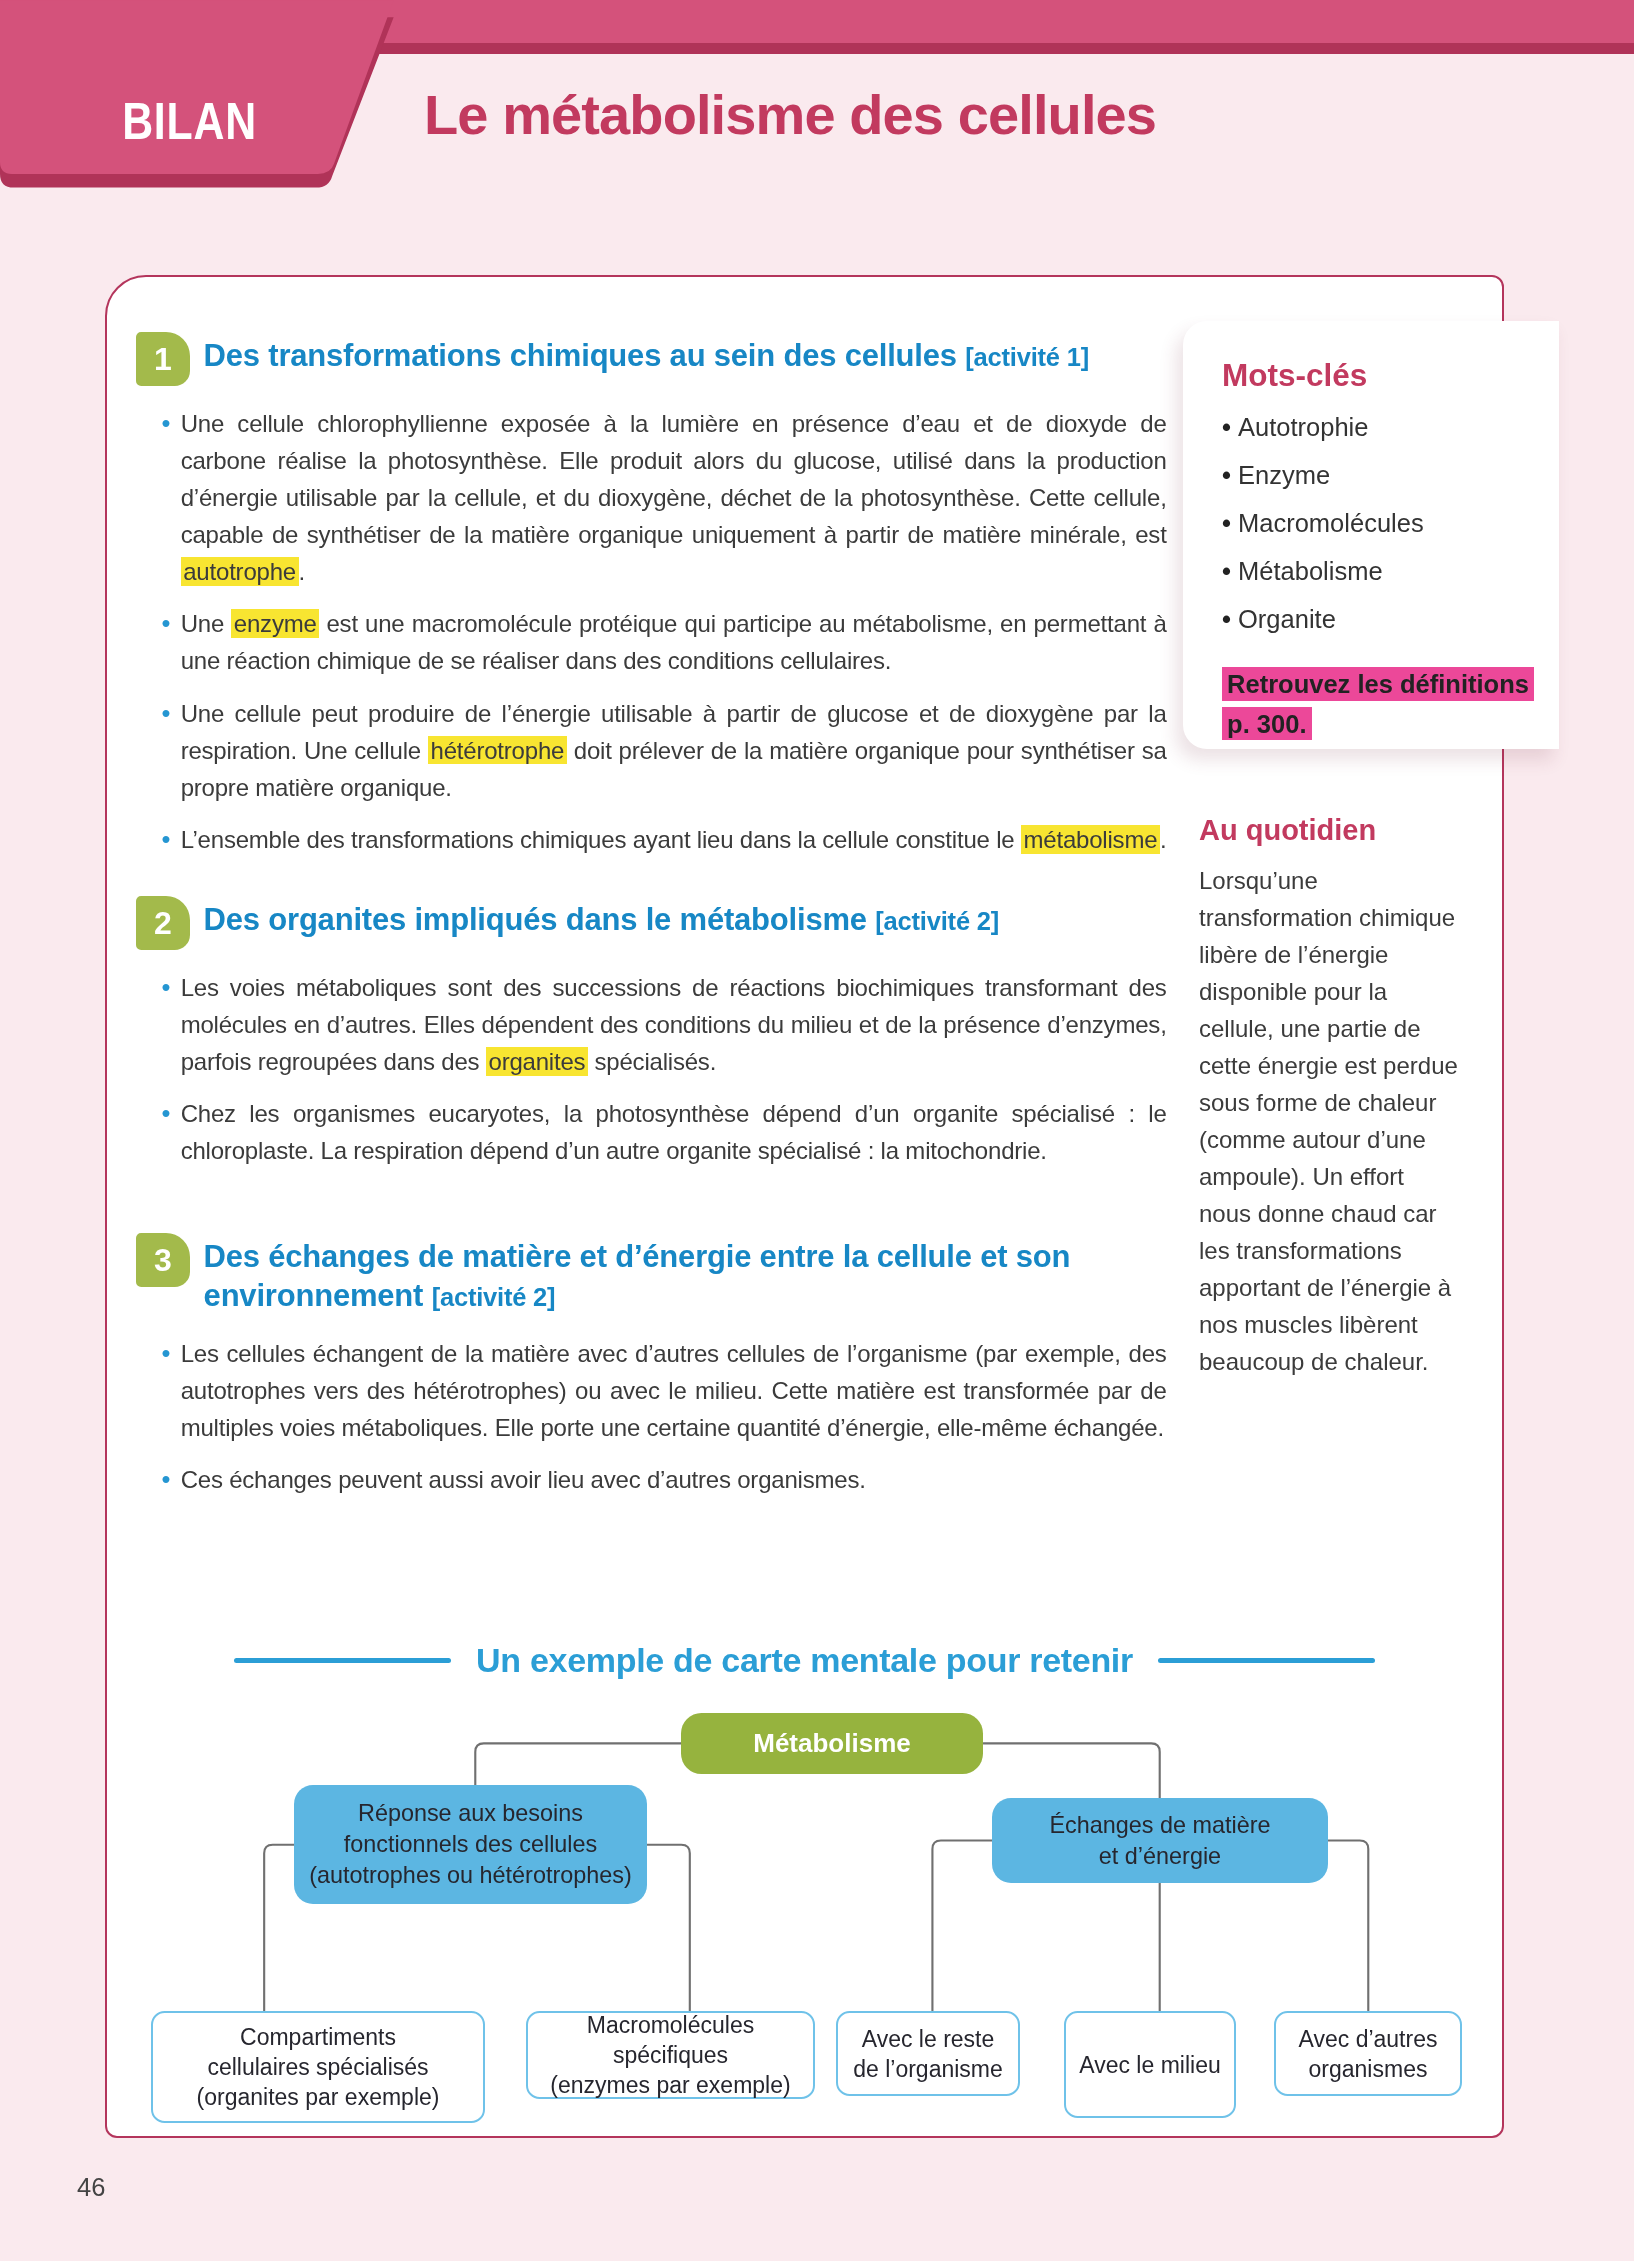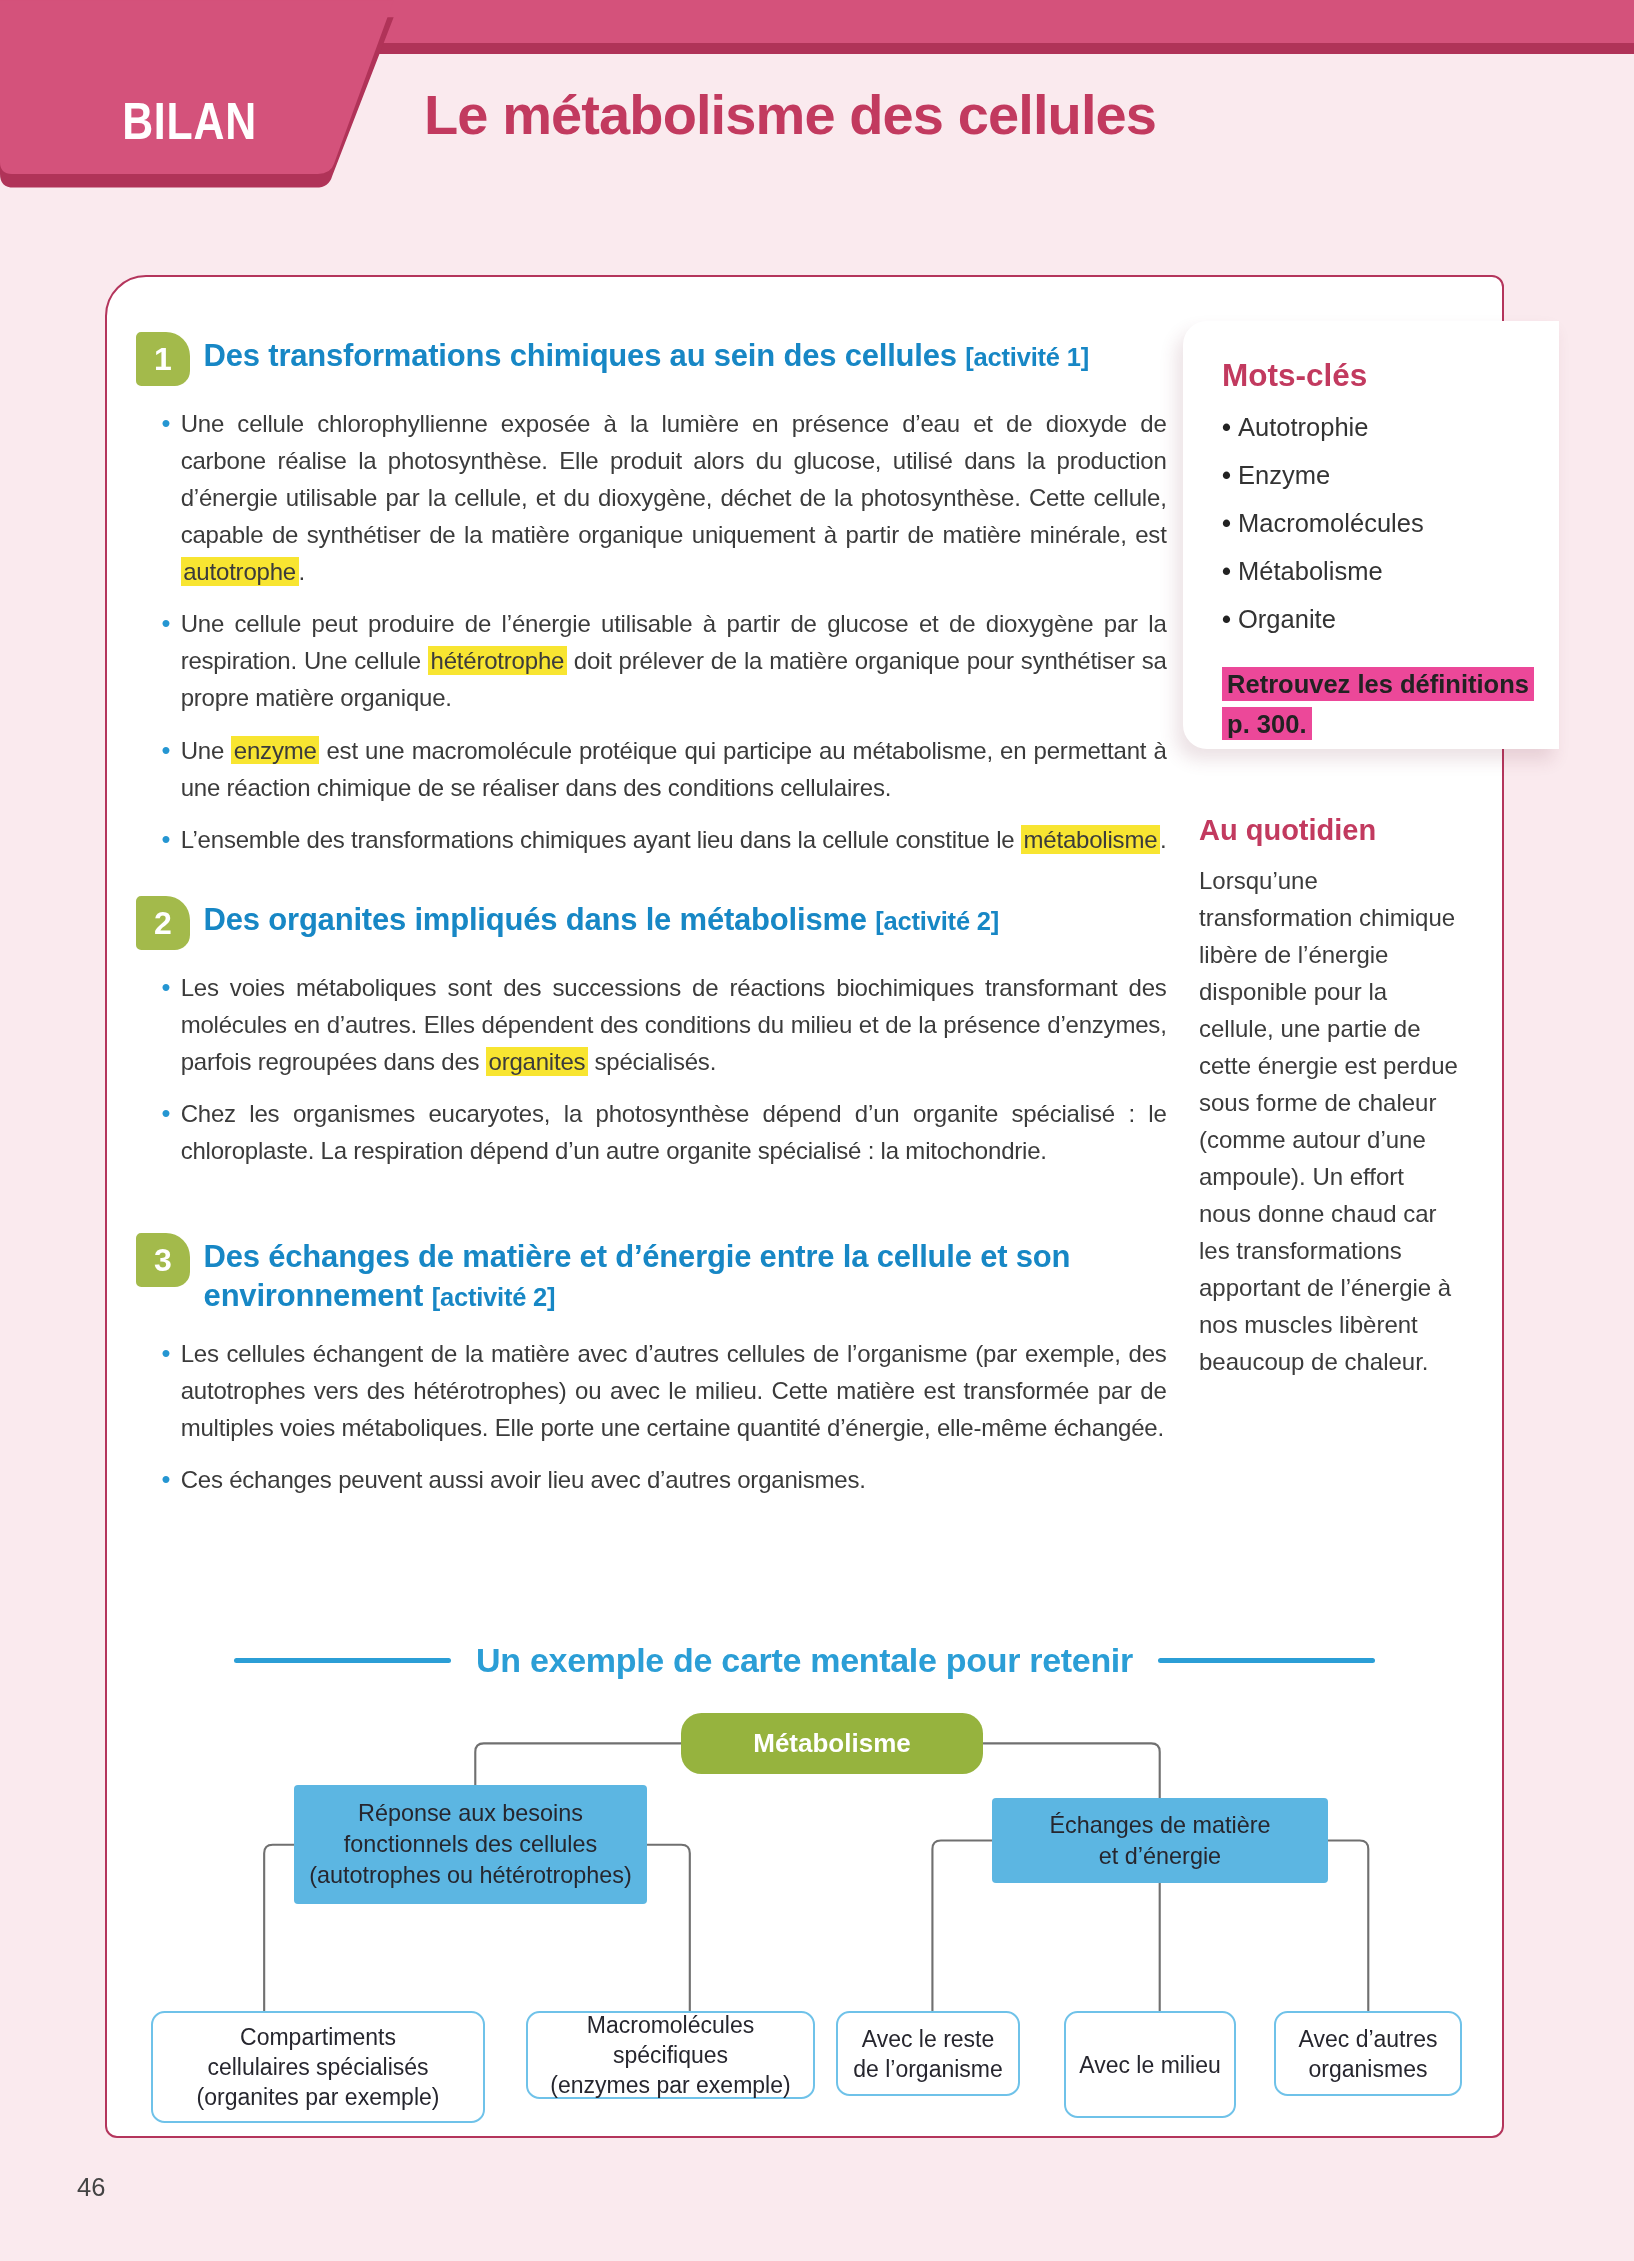--- a/index.html
+++ b/index.html
@@ -72,21 +72,21 @@
   .map-title {
     position:absolute; left:105px; top:1641px; width:1399px;
     display:flex; align-items:center; justify-content:center; gap:25.5px;
   }
   .map-title .rule { flex:none; width:217px; height:4.3px; background:#2b9ed6; border-radius:2.6px; }
   .map-title .txt { color:#2b9ed6; font-size:34px; font-weight:bold; letter-spacing:-0.3px; }
 
   .node { position:absolute; display:flex; align-items:center; justify-content:center;
           text-align:center; white-space:pre-line; box-sizing:border-box; }
   .node-root  { background:#96b33e; border-radius:20.4px; color:#fff; font-size:26px; font-weight:bold; }
-  .node-parent{ background:#5cb6e2; border-radius:4px; color:#26262e; font-size:23.4px; line-height:31px; }
+  .node-parent{ background:#5cb6e2; border-radius:19px; color:#26262e; font-size:23.4px; line-height:31px; }
   .node-child { background:#fff; border:2.6px solid #6fc2e9; border-radius:13.6px; color:#26262e; font-size:23px; line-height:30px; }
 
   .connectors { position:absolute; left:0; top:0; pointer-events:none; }
 
   .page-num { position:absolute; left:77px; top:2173px; color:#444; font-size:25.5px; }
 </style>
 </head>
 <body>
 
 <div id="page">
@@ -105,24 +105,24 @@
   <section class="sec" id="sec-0" style="top:332px">
       <div class="sec-head">
         <div class="badge">1</div>
         <h2><span>Des transformations chimiques au sein des cellules</span> <span class="activity">[activité 1]</span></h2>
       </div>
       <div class="bullets">
         <div class="bullet">
           <p><span>Une cellule chlorophyllienne exposée à la lumière en présence d’eau et de dioxyde de carbone réalise la photosynthèse. Elle produit alors du glucose, utilisé dans la production d’énergie utilisable par la cellule, et du dioxygène, déchet de la photosynthèse. Cette cellule, capable de synthétiser de la matière organique uniquement à partir de matière minérale, est </span><span class="hl">autotrophe</span><span>.</span></p>
         </div>
         <div class="bullet">
+          <p><span>Une </span><span class="hl">enzyme</span><span> est une macromolécule protéique qui participe au métabolisme, en permettant à une réaction chimique de se réaliser dans des conditions cellulaires.</span></p>
+        </div>
+        <div class="bullet">
           <p><span>Une cellule peut produire de l’énergie utilisable à partir de glucose et de dioxygène par la respiration. Une cellule </span><span class="hl">hétérotrophe</span><span> doit prélever de la matière organique pour synthétiser sa propre matière organique.</span></p>
-        </div>
-        <div class="bullet">
-          <p><span>Une </span><span class="hl">enzyme</span><span> est une macromolécule protéique qui participe au métabolisme, en permettant à une réaction chimique de se réaliser dans des conditions cellulaires.</span></p>
         </div>
         <div class="bullet">
           <p><span>L’ensemble des transformations chimiques ayant lieu dans la cellule constitue le </span><span class="hl">métabolisme</span><span>.</span></p>
         </div>
       </div>
     </section>
   <section class="sec" id="sec-1" style="top:896px">
       <div class="sec-head">
         <div class="badge">2</div>
         <h2><span>Des organites impliqués dans le métabolisme</span> <span class="activity">[activité 2]</span></h2>

